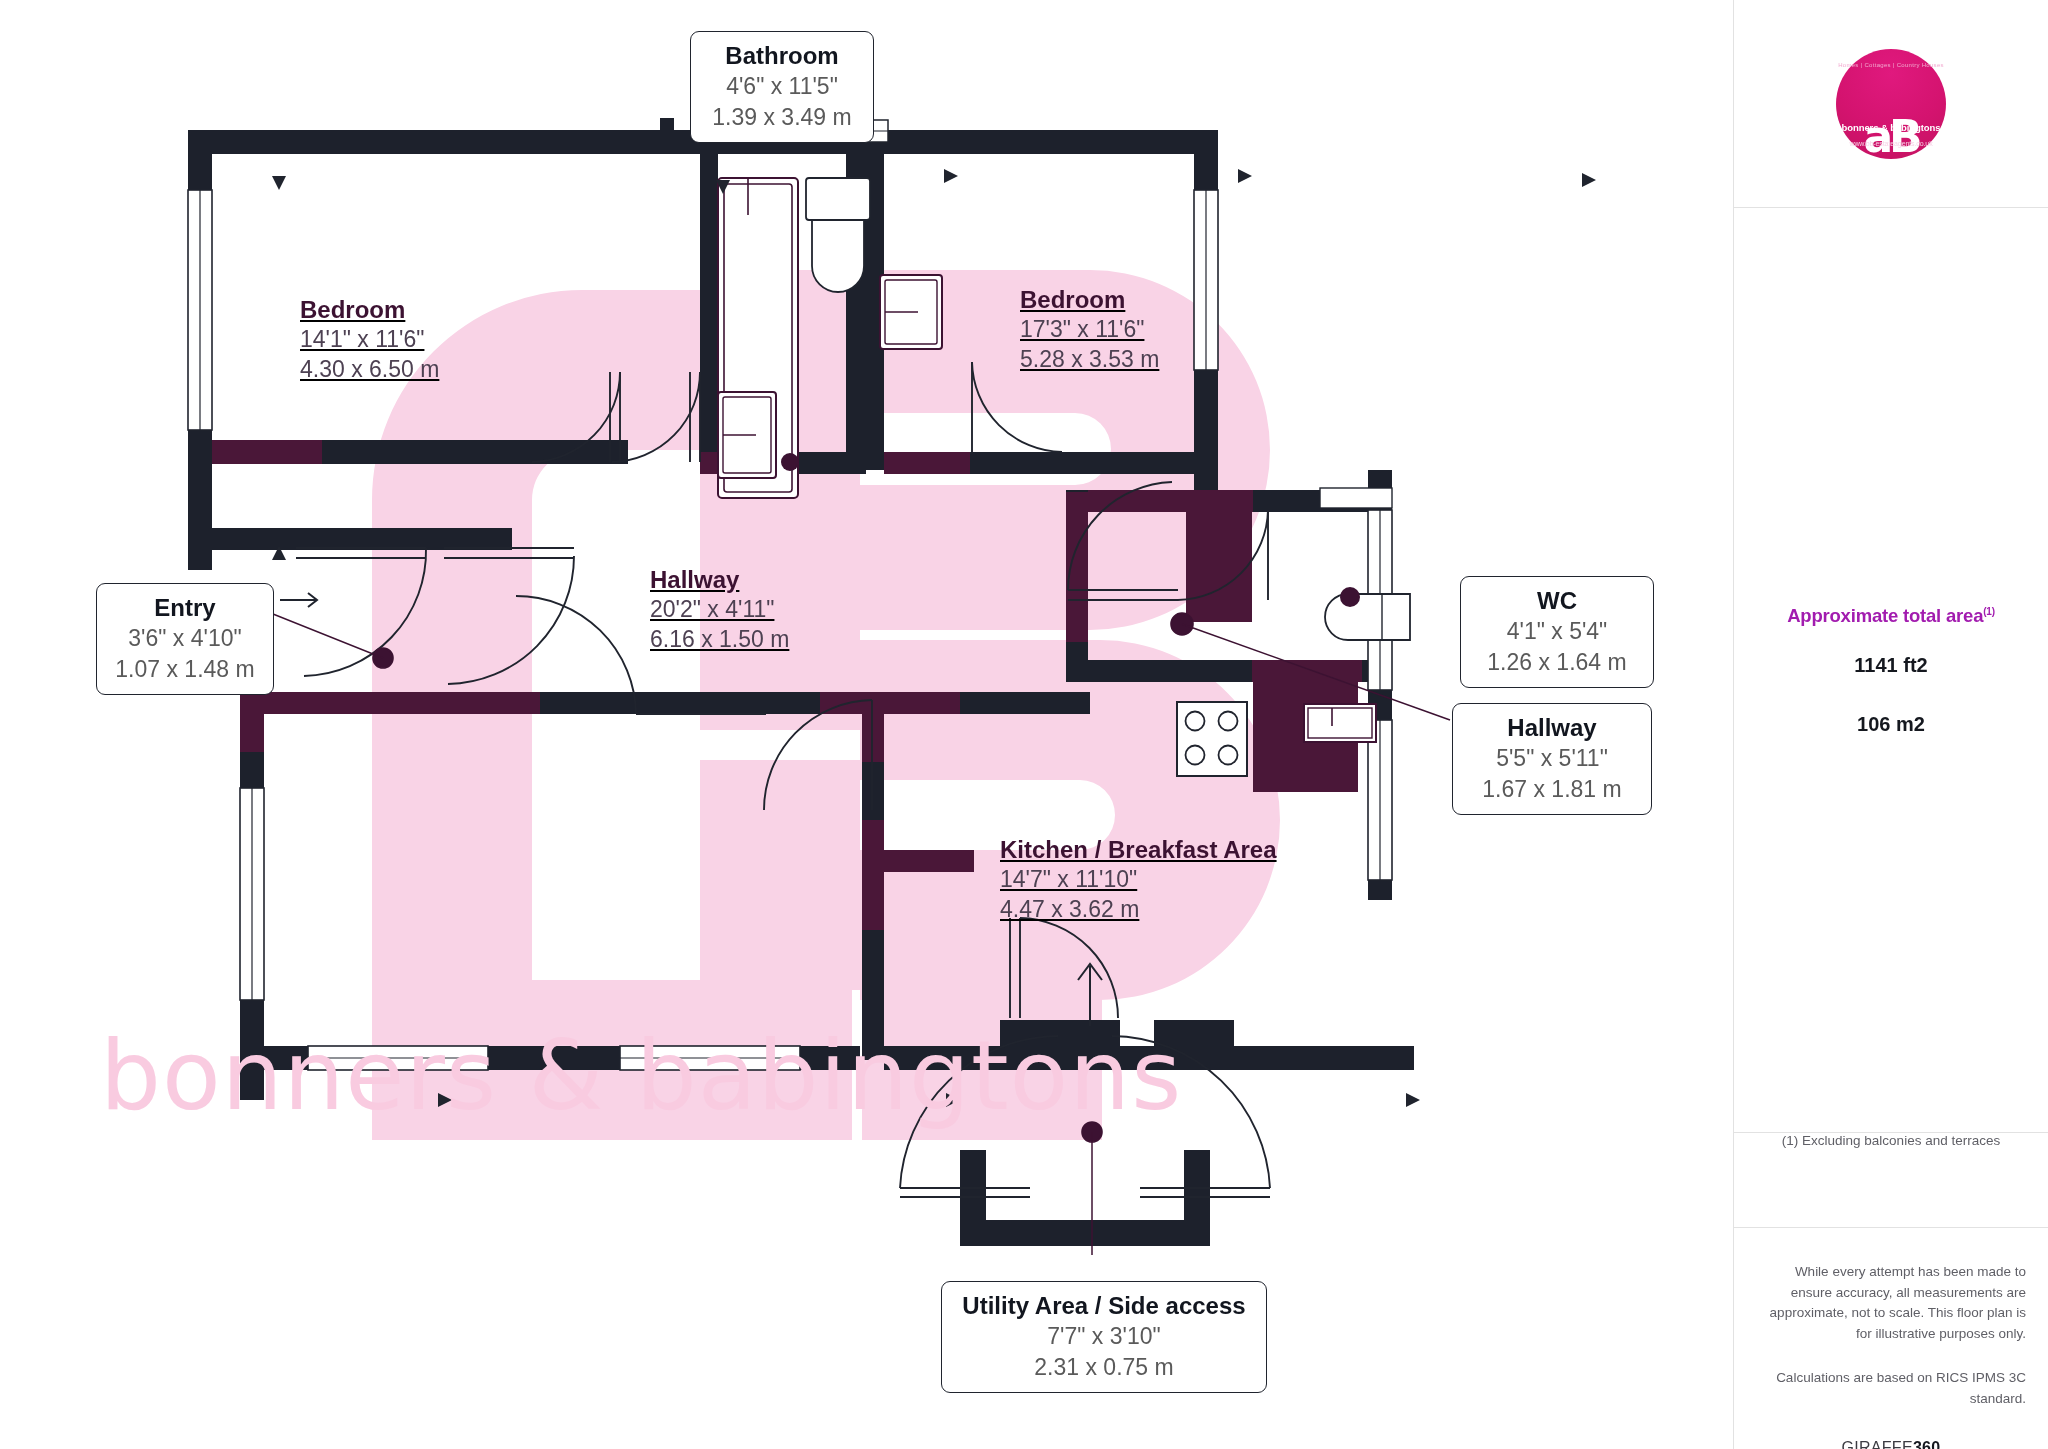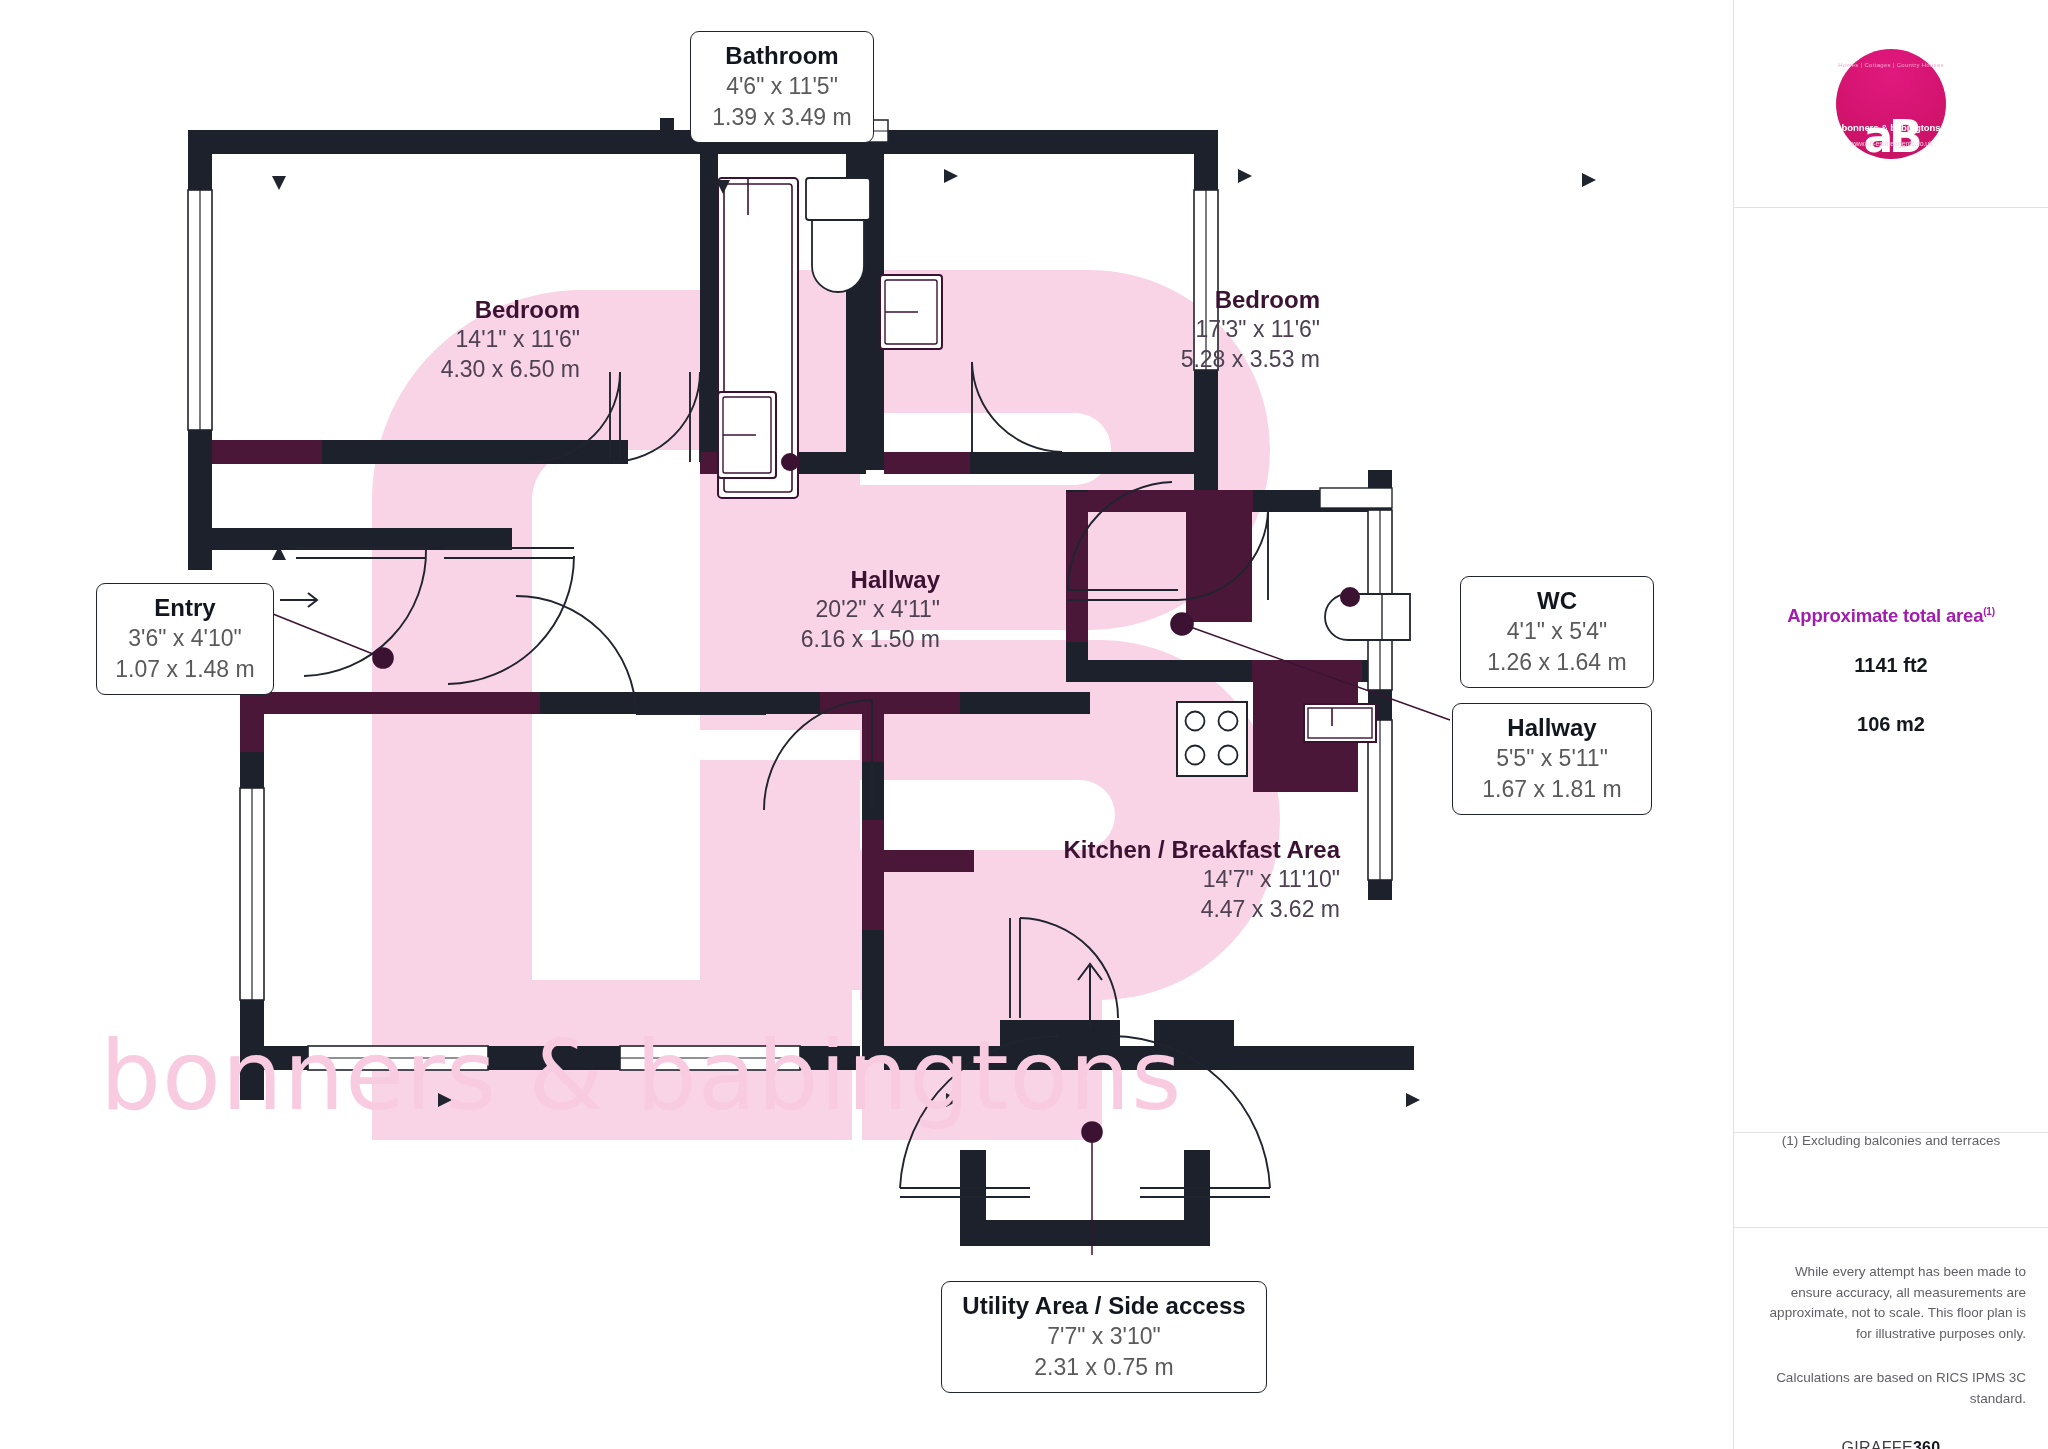--- a/index.html
+++ b/index.html
@@ -15,21 +15,21 @@
     position:absolute;left:0;top:0;width:1733px;height:1449px;
     pointer-events:none;
   }
   #wm-text{
     position:absolute;left:100px;top:1020px;
     font-size:96px;font-weight:400;letter-spacing:1px;
     color:#f9cbe0;white-space:nowrap;font-family:"DejaVu Sans",sans-serif;
   }
 
   
-  .room-label{position:absolute;text-align:right;white-space:nowrap;}
+  .room-label{position:absolute;text-align:left;white-space:nowrap;text-decoration:underline;}
   .room-label .rl-name{font-size:24px;font-weight:700;color:#3c1232;line-height:1.25;}
   .room-label .rl-imp,.room-label .rl-met{font-size:23px;font-weight:400;color:#4d4152;line-height:1.3;}
 
   
   .callout{
     position:absolute;background:#ffffff;border:1.6px solid #20242e;border-radius:9px;
     padding:8px 14px 10px 14px;text-align:center;white-space:nowrap;box-sizing:border-box;margin-top:11px;
   }
   .callout .co-name{font-size:24px;font-weight:700;color:#12161f;line-height:1.3;}
   .callout .co-imp,.callout .co-met{font-size:23px;font-weight:400;color:#5a5a5a;line-height:1.32;}

